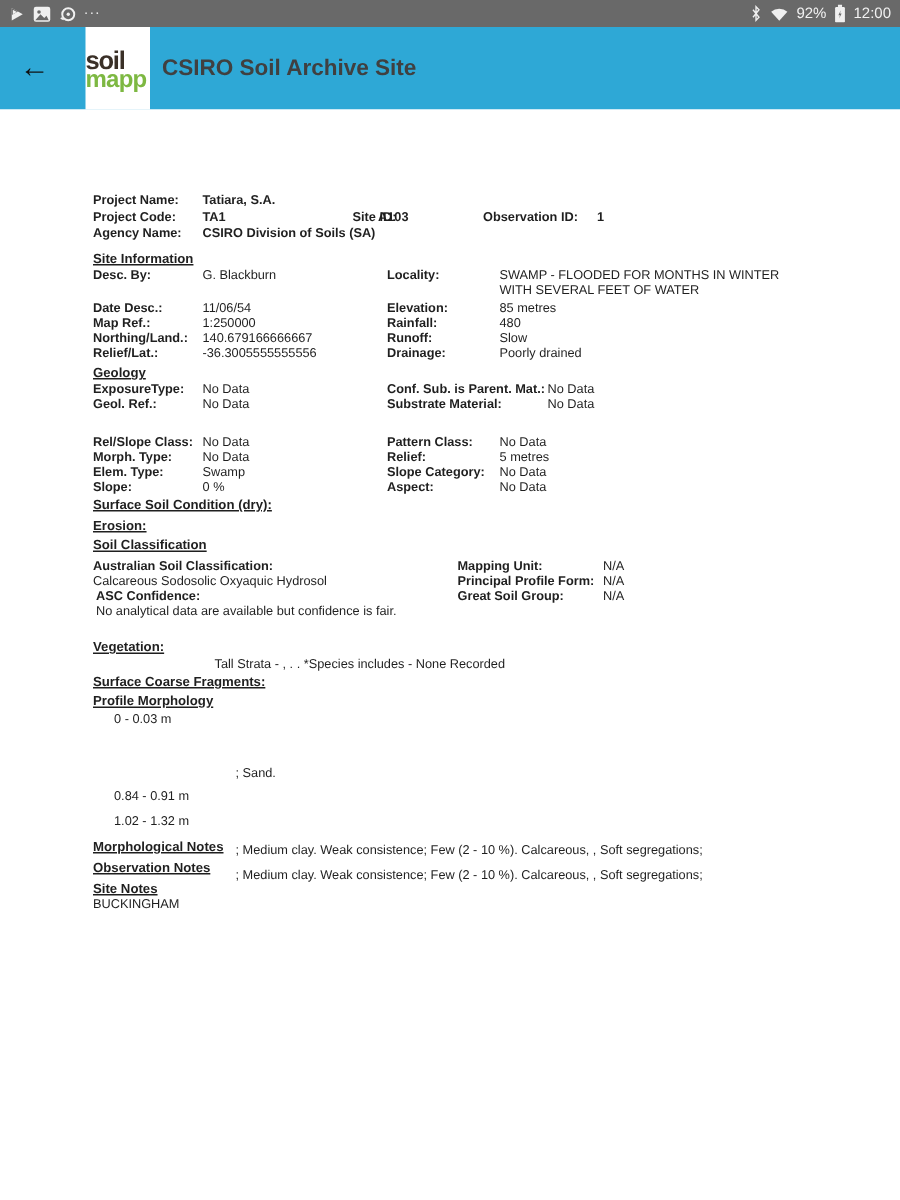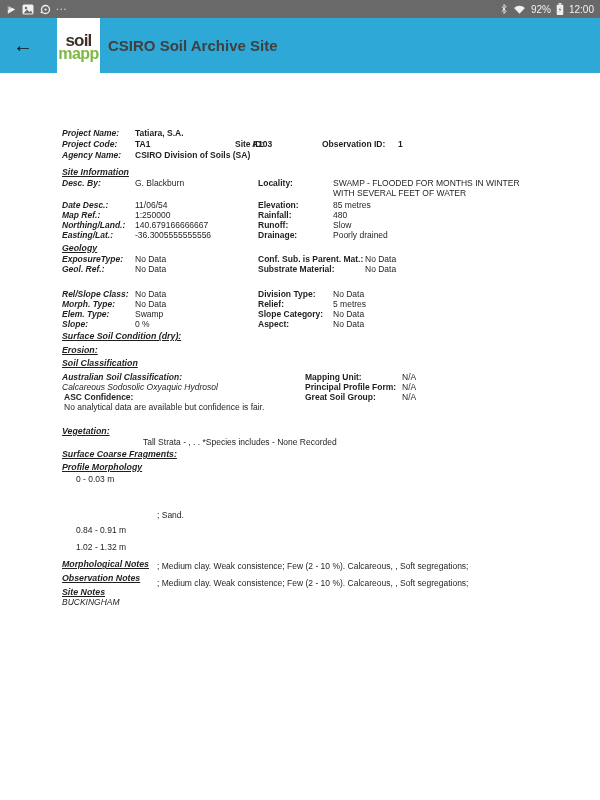--- a/index.html
+++ b/index.html
@@ -25,21 +25,21 @@
   .appbar{
     position:absolute;top:18px;left:0;width:600px;height:55px;
     background:#2ea8d6;display:flex;align-items:center;
   }
   .back-btn{
     width:46px;text-align:center;font-size:20px;color:#101010;
     cursor:pointer;user-select:none;line-height:55px;
   }
   .logo-box{
     width:43px;height:55px;background:#ffffff;margin-left:11px;
-    display:flex;flex-direction:column;align-items:center;justify-content:center;
+    display:flex;flex-direction:column;align-items:flex-start;justify-content:center;
   }
   .logo-soil{
     font-size:17px;font-weight:bold;color:#3a3027;letter-spacing:-0.8px;line-height:15px;
   }
   .logo-mapp{
     font-size:16px;font-weight:bold;color:#7db842;letter-spacing:-0.5px;line-height:11px;
   }
   .appbar-title{
     margin-left:8px;font-size:15px;font-weight:bold;color:#404040;
   }
@@ -48,21 +48,21 @@
     position:absolute;top:73px;left:0;width:600px;height:727px;background:#ffffff;
     color:#1f1f1f;
   }
   .row{
     position:absolute;left:62px;width:520px;height:11px;
     font-size:8.5px;line-height:10px;white-space:nowrap;
   }
   .row span{position:absolute;top:0;}
   .lbl{font-weight:bold;}
   .hd{font-weight:bold;text-decoration:underline;font-size:8.8px;}
-  .c0{left:0;font-style:italic;}       
+  .c0{left:0;}       
   .c1{left:73px;}    
   .cSite{left:150px;padding-left:23px;}.cSiteV{left:190px;}
   .cObs{left:260px;} .cObsV{left:336px;}
   .cR{left:196px;}   
   .cRV{left:271px;}  
   .cGV{left:303px;}  
   .cCls{left:243px;} 
   .cClsV{left:340px;}
   .cDepth{left:14px;}.cDesc{left:95px;margin-top:36px;}
   .cVeg{left:81px;}
@@ -170,21 +170,21 @@
     <span class="cR lbl">Rainfall:</span>
     <span class="cRV">480</span>
   </div>
   <div class="row" style="top:147px">
     <span class="c0 lbl">Northing/Land.:</span>
     <span class="c1">140.679166666667</span>
     <span class="cR lbl">Runoff:</span>
     <span class="cRV">Slow</span>
   </div>
   <div class="row" style="top:157px">
-    <span class="c0 lbl">Easting/Lat.:</span>
+    <span class="c0 lbl">Relief/Lat.:</span>
     <span class="c1">-36.3005555555556</span>
     <span class="cR lbl">Drainage:</span>
     <span class="cRV">Poorly drained</span>
   </div>
 
   <div class="row" style="top:170px">
     <span class="c0 hd">Geology</span>
   </div>
   <div class="row" style="top:181px">
     <span class="c0 lbl">ExposureType:</span>
@@ -195,21 +195,21 @@
   <div class="row" style="top:191px">
     <span class="c0 lbl">Geol. Ref.:</span>
     <span class="c1">No Data</span>
     <span class="cR lbl">Substrate Material:</span>
     <span class="cGV">No Data</span>
   </div>
 
   <div class="row" style="top:216px">
     <span class="c0 lbl">Rel/Slope Class:</span>
     <span class="c1">No Data</span>
-    <span class="cR lbl">Division Type:</span>
+    <span class="cR lbl">Pattern Class:</span>
     <span class="cRV">No Data</span>
   </div>
   <div class="row" style="top:226px">
     <span class="c0 lbl">Morph. Type:</span>
     <span class="c1">No Data</span>
     <span class="cR lbl">Relief:</span>
     <span class="cRV">5 metres</span>
   </div>
   <div class="row" style="top:236px">
     <span class="c0 lbl">Elem. Type:</span>

